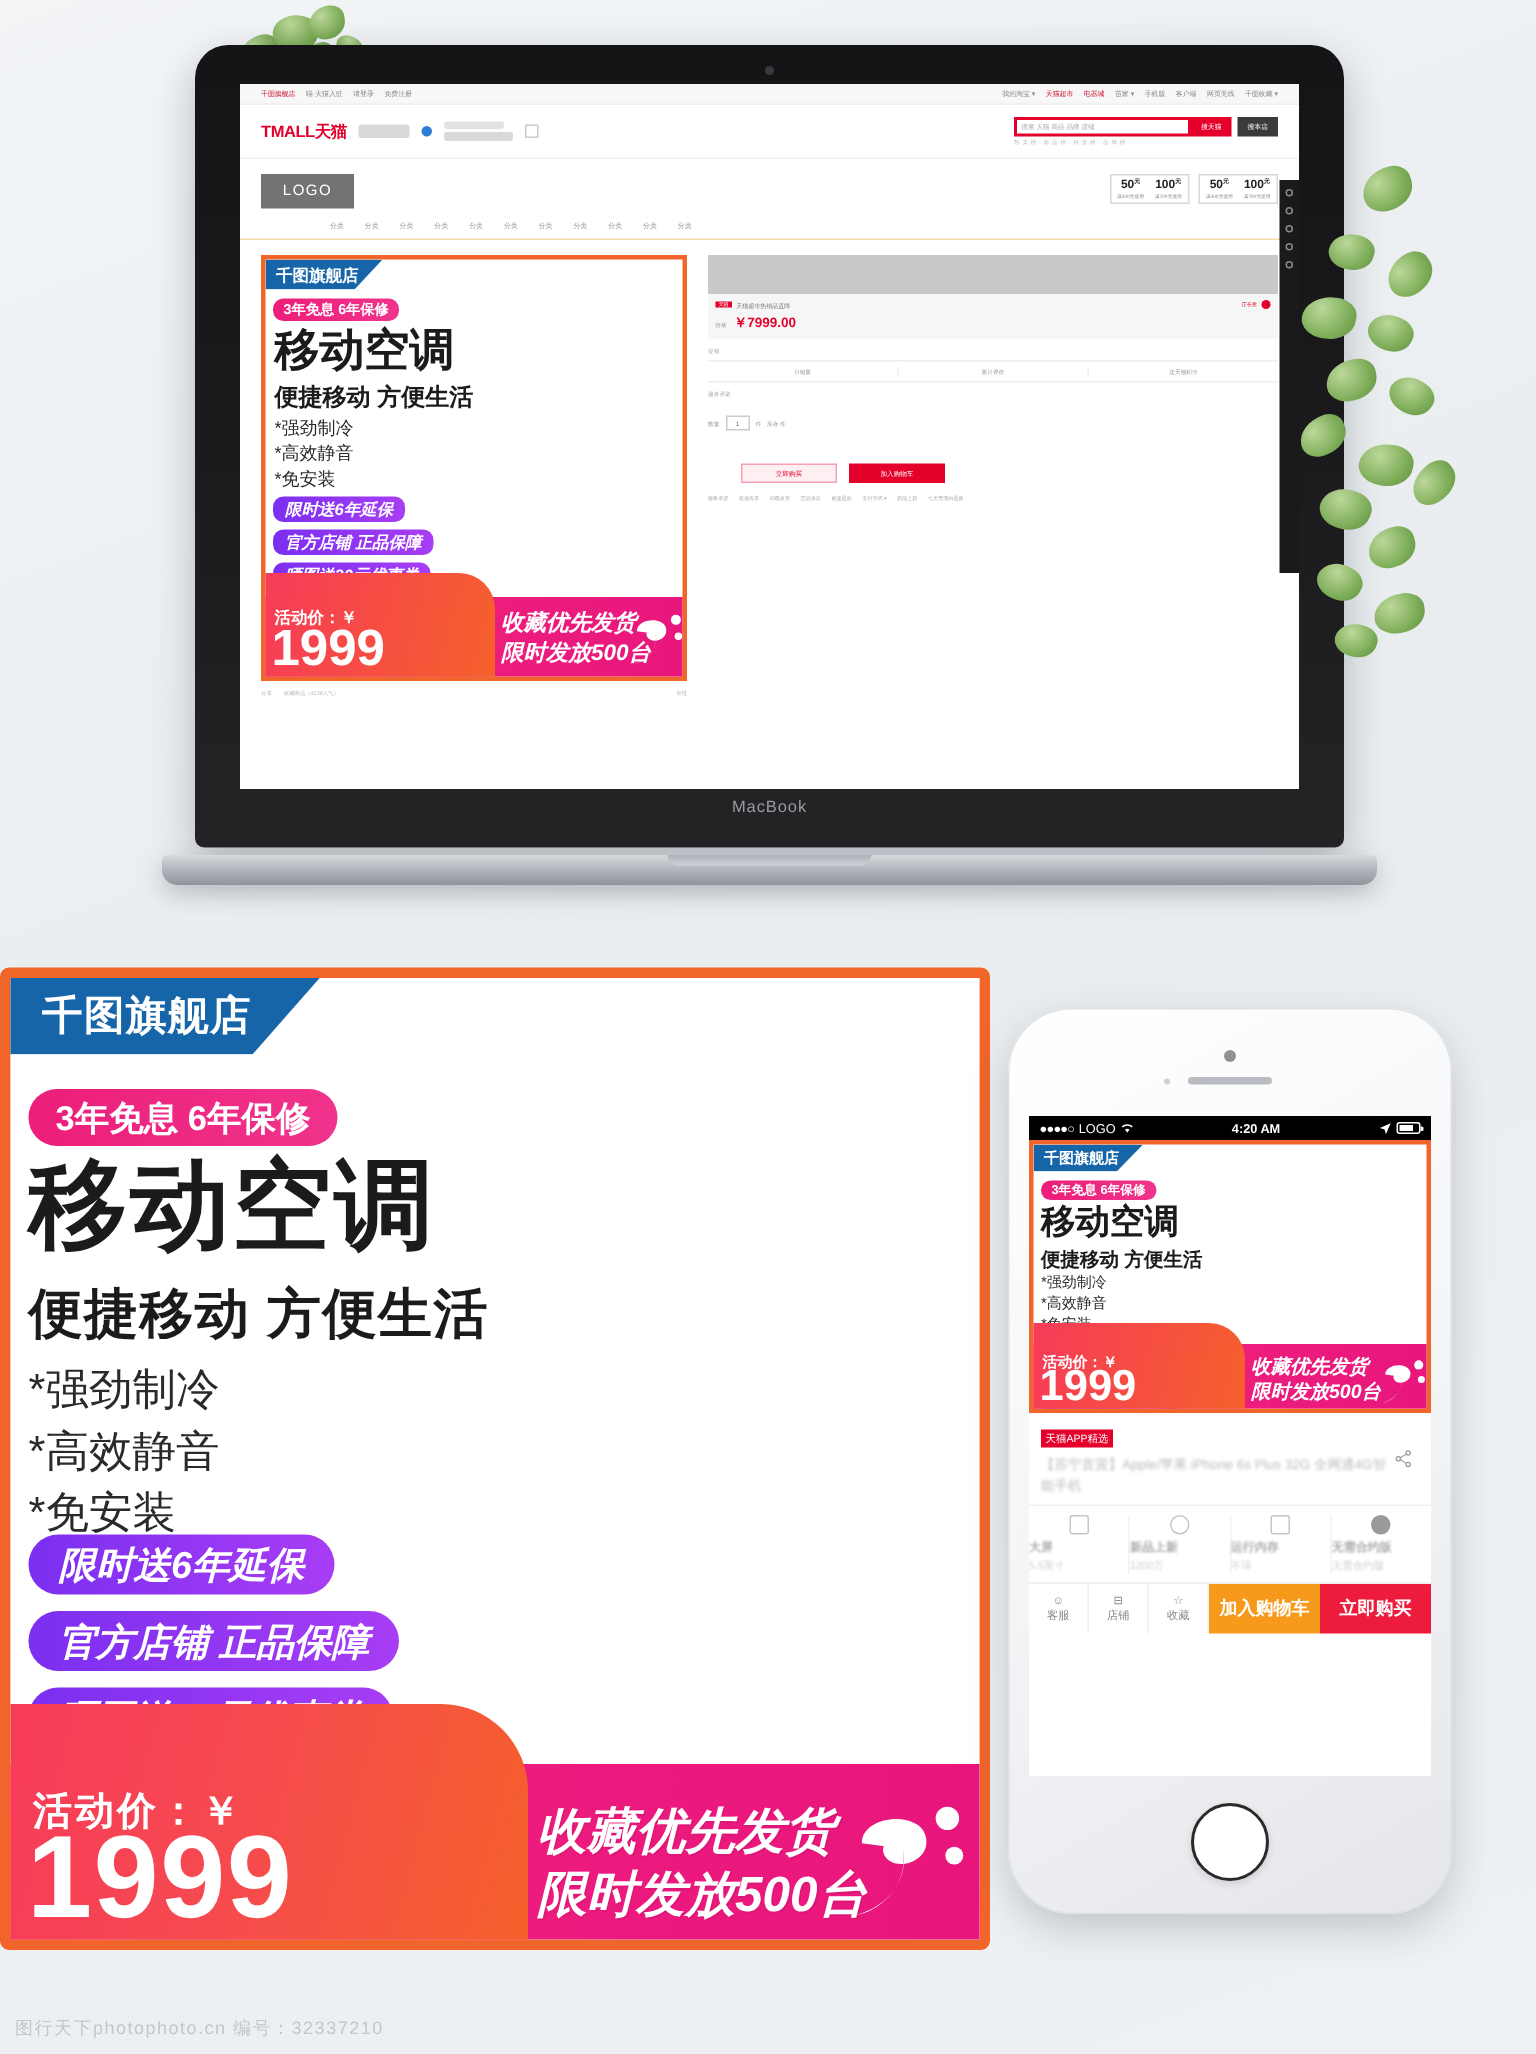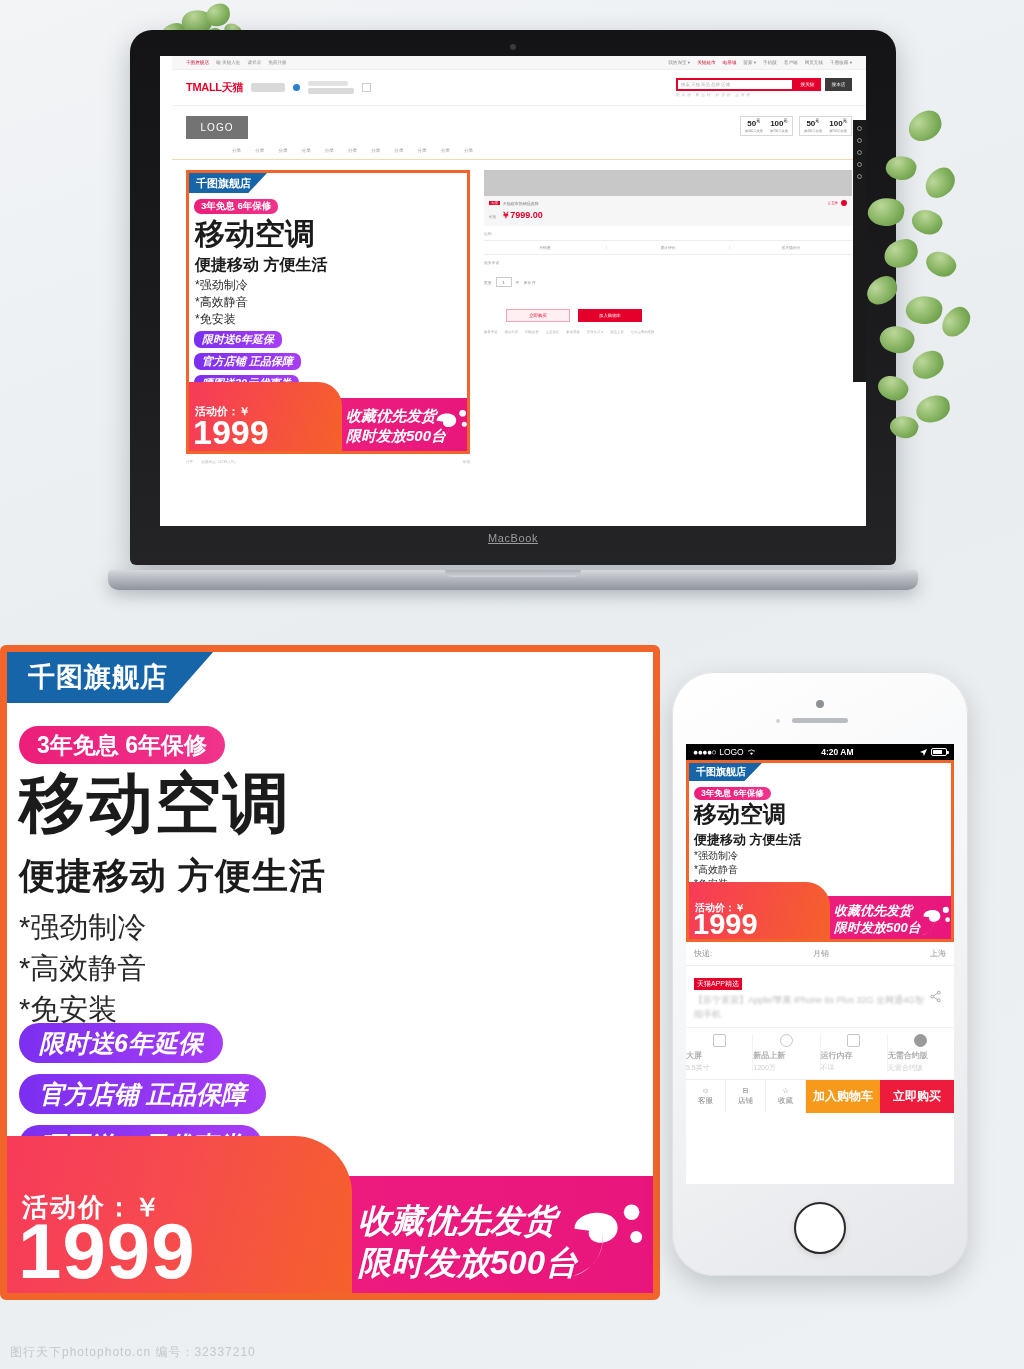--- a/index.html
+++ b/index.html
@@ -23,30 +23,30 @@
   .mb-lid { position:absolute; left:22px; top:0; width:766px; height:535px;
             background:linear-gradient(180deg,#141416 0%,#1c1c1e 60%,#242426 100%);
             border-radius:22px 22px 6px 6px;
             box-shadow:0 10px 28px rgba(30,40,50,.28); }
   .mb-cam { position:absolute; left:50%; top:14px; width:6px; height:6px; margin-left:-3px;
             border-radius:50%; background:#3a3a3e; }
   .mb-screen { position:absolute; left:30px; top:26px; width:706px; height:470px;
                background:#ffffff; overflow:hidden; }
   .mb-chin { position:absolute; left:0; bottom:14px; width:100%; height:26px;
              display:flex; align-items:center; justify-content:center;
-             font-size:11px; color:#9b9ba0; letter-spacing:.6px;text-decoration:underline; }
+             font-size:11px; color:#9b9ba0; letter-spacing:.6px; }
   .mb-base { position:absolute; left:0; bottom:0; width:810px; height:20px;
              background:linear-gradient(180deg,#d6d9dd 0%,#b4b8be 45%,#8f949b 100%);
              border-radius:4px 4px 10px 10px;
              box-shadow:0 6px 16px rgba(40,50,60,.25); }
   .mb-notch { position:absolute; left:50%; top:0; margin-left:-68px; width:136px; height:7px;
               background:linear-gradient(180deg,#aeb2b8,#cfd3d8); border-radius:0 0 8px 8px; }
 
   
-  .bp { position:absolute; inset:0; background:#fff; font-size:5px; color:#555;margin-left:12px; }
+  .bp { position:absolute; inset:0; background:#fff; font-size:5px; color:#555; }
   .bp-topbar { height:14px; background:#f7f7f7; border-bottom:1px solid #eee;
                display:flex; align-items:center; padding:0 14px; gap:10px; }
   .bp-tb-left, .bp-tb-right { display:flex; gap:7px; align-items:center; }
   .bp-tb-right { margin-left:auto; }
   .tb-txt { color:#888; font-size:4.6px; white-space:nowrap; }
   .tb-red { color:#c8102e; }
   .bp-header { height:36px; display:flex; align-items:center; padding:0 14px; gap:8px;
                border-bottom:1px solid #f0f0f0; }
   .tmall-logo { color:#e4002b; font-weight:bold; font-size:11px; letter-spacing:-.3px;
                 white-space:nowrap; }
@@ -555,25 +555,20 @@
             <div>限时发放500台</div>
           </div>
           <svg class="m-swirl" viewBox="0 0 100 100">
             <path d="M18 40 C18 20,58 16,64 34 C70 54,40 62,34 48 C30 38,46 34,48 44 C52 74,28 90,14 92 C36 86,52 68,48 44" fill="#fff"></path>
             <circle cx="80" cy="22" r="8.5" fill="#fff"></circle>
               <circle cx="85" cy="49" r="6.5" fill="#fff"></circle>
           </svg>
         </div>
       </div>
 
-      <div class="ip-ship">
-        <span>快递:</span>
-        <span>月销</span>
-        <span>上海</span>
-      </div>
 
       <div class="ip-prod" style="position:relative;">
         <span class="ip-badge">天猫APP精选</span>
         <div class="ip-pname">【苏宁直营】Apple/苹果 iPhone 6s Plus 32G 全网通4G智能手机</div>
         <svg class="ip-share" style="top:24px;" width="13" height="13" viewBox="0 0 24 24">
           <circle cx="18" cy="5" r="2.6" fill="none" stroke="#9a9a9a" stroke-width="1.6"></circle>
           <circle cx="6" cy="12" r="2.6" fill="none" stroke="#9a9a9a" stroke-width="1.6"></circle>
           <circle cx="18" cy="19" r="2.6" fill="none" stroke="#9a9a9a" stroke-width="1.6"></circle>
           <path d="M8.4 10.7 L15.6 6.3 M8.4 13.3 L15.6 17.7" stroke="#9a9a9a" stroke-width="1.4"></path>
         </svg>

